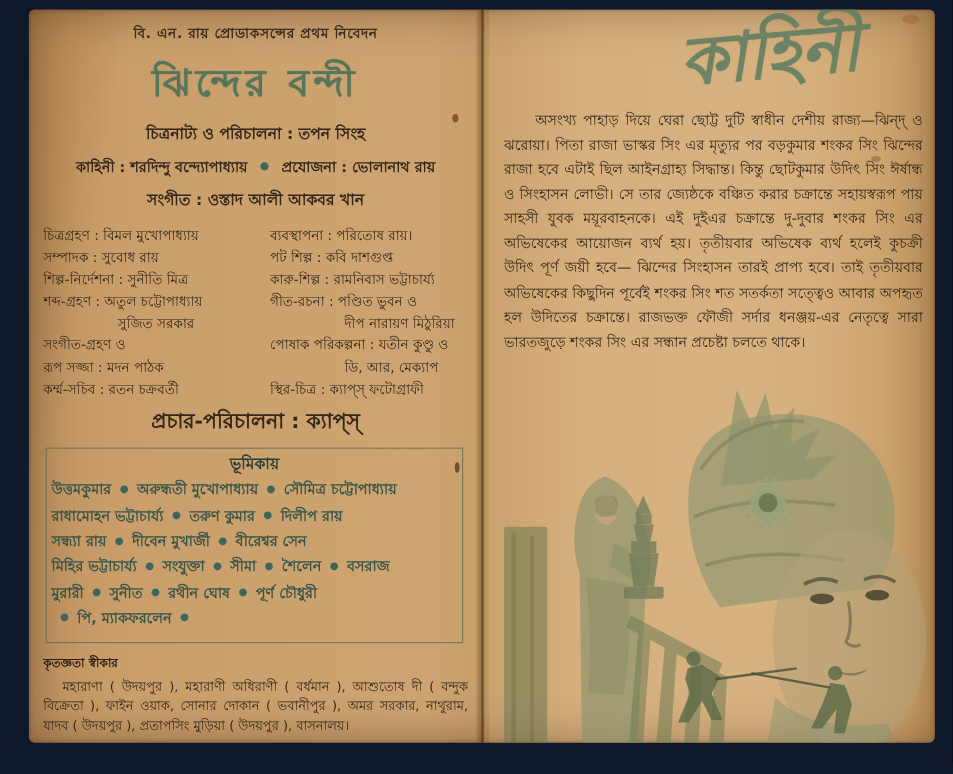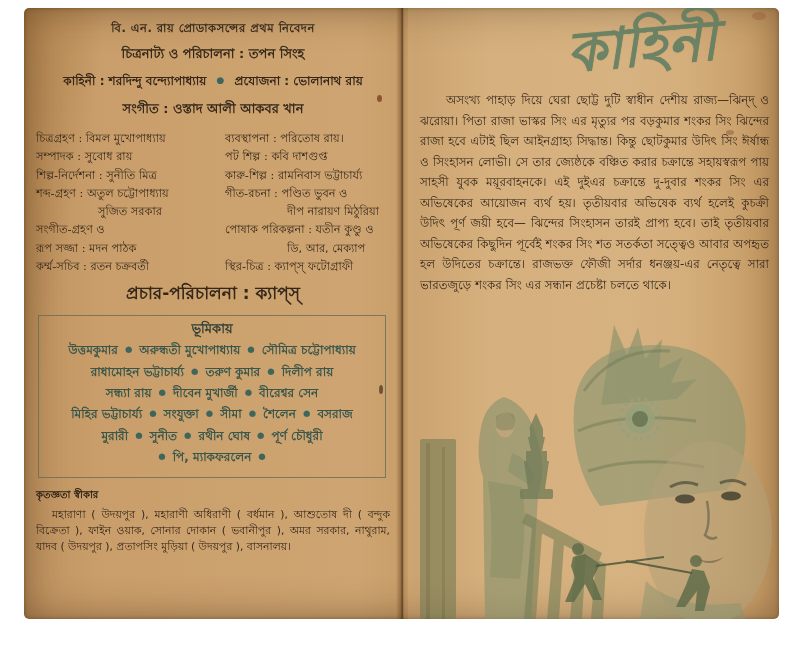--- a/index.html
+++ b/index.html
@@ -1,16 +1,16 @@
 <!DOCTYPE html>
 <html><head>
 <meta charset="utf-8">
 <style>
   html,body{margin:0;padding:0;background:#000;}
-  .stage{position:relative;width:794px;height:645px;background:#ffffff;overflow:hidden;
+  .stage{position:relative;width:794px;height:645px;background:#0f172a;overflow:hidden;
          font-family:"DejaVu Sans","Liberation Sans",sans-serif;}
   .paper{position:absolute;top:8px;left:24px;right:15px;bottom:26px;border-radius:5px;
          background:linear-gradient(100deg,#b2854f 0%,#c4986400 10%),
                     linear-gradient(90deg,#bf9360 0%,#c99e6a 10%,#cea572 44%,#c69c67 52%,#d0a873 62%,#cfa772 88%,#c49a64 100%);
          background-color:#cba26d;
          box-shadow:inset 0 0 38px rgba(60,32,8,.45), inset 0 0 4px rgba(40,20,5,.4);
          display:flex;overflow:hidden;}
   .page{position:relative;height:100%;box-sizing:border-box;color:#35271a;}
   .page-left{width:372px;padding:4px 6px 0 12px;}
   .page-right{flex:1;padding:2px 10px 0 12px;
@@ -25,21 +25,21 @@
   .credit-head{font-size:13px;font-weight:bold;text-align:center;margin-top:5px;}
   .credit-sub{font-size:12px;font-weight:bold;text-align:center;margin-top:7px;}
   .credit-sub .dot{color:#3f665c;font-size:9px;vertical-align:2px;margin:0 6px;}
   .music-line{font-size:13px;font-weight:bold;text-align:center;margin-top:7px;}
   .credits{display:flex;gap:24px;margin-top:10px;}
   .credit-col{flex:1;font-size:11.3px;line-height:1.62;font-weight:500;}
   .credit-col .list-line.indent{margin-left:62px;}
   .publicity{font-size:17px;font-weight:600;text-align:center;margin-top:4px;}
   .cast-box{border:1px solid rgba(95,105,85,.75);margin:7px 4px 0 2px;padding:3px 4px 8px;}
   .cast-heading{font-size:13px;font-weight:bold;text-align:center;color:#2e4036;}
-  .cast-row{text-align:center;font-size:12px;font-weight:600;color:#3a564b;line-height:1.78;}
+  .cast-row{font-size:12px;font-weight:600;color:#3a564b;line-height:1.78;}
   .cast-row .dot{color:#3f665c;font-size:8.5px;vertical-align:2px;margin:0 7px;}
   .ack-heading{font-size:10px;font-weight:bold;text-align:left;margin-top:9px;color:#2d2013;}
   .ack-lines .list-line{font-size:10.8px;line-height:1.5;text-align:justify;text-indent:16px;margin-top:3px;}
   
   .story-title{font-size:56px;font-weight:bold;font-style:italic;color:#5e7d62;opacity:.88;
                transform:rotate(-5deg);text-align:right;margin:14px 52px 0 0;line-height:1;
                font-family:"DejaVu Serif","Liberation Serif",serif;text-shadow:0 0 1px rgba(70,100,70,.5);}
   .story-para{font-size:11.8px;line-height:1.74;text-align:justify;text-indent:26px;margin:0;color:#34261a;}
   .story-para.first{margin-top:10px;}
   .collage{position:absolute;left:0;right:0;bottom:0;height:298px;pointer-events:none;}
@@ -50,20 +50,21 @@
   .speck.s4{width:8px;height:5px;background:rgba(90,40,20,.3);right:60px;top:130px;}
 </style>
 </head>
 <body>
 
 <div class="stage">
   <div class="paper">
 
     <div class="page page-left">
       <div class="presenter">বি. এন. রায় প্রোডাকসন্সের প্রথম নিবেদন</div>
+      <div class="film-title">ঝিন্দের বন্দী</div>
       <div class="credit-head">চিত্রনাট্য ও পরিচালনা :  তপন সিংহ</div>
       <div class="credit-sub">
         <span>কাহিনী :  শরদিন্দু বন্দ্যোপাধ্যায়</span>
         <span class="dot">●</span>
         <span>প্রযোজনা :  ভোলানাথ রায়</span>
       </div>
       <div class="music-line">সংগীত :  ওস্তাদ আলী আকবর খান</div>
 
       <div class="credits">
         <div class="credit-col">

